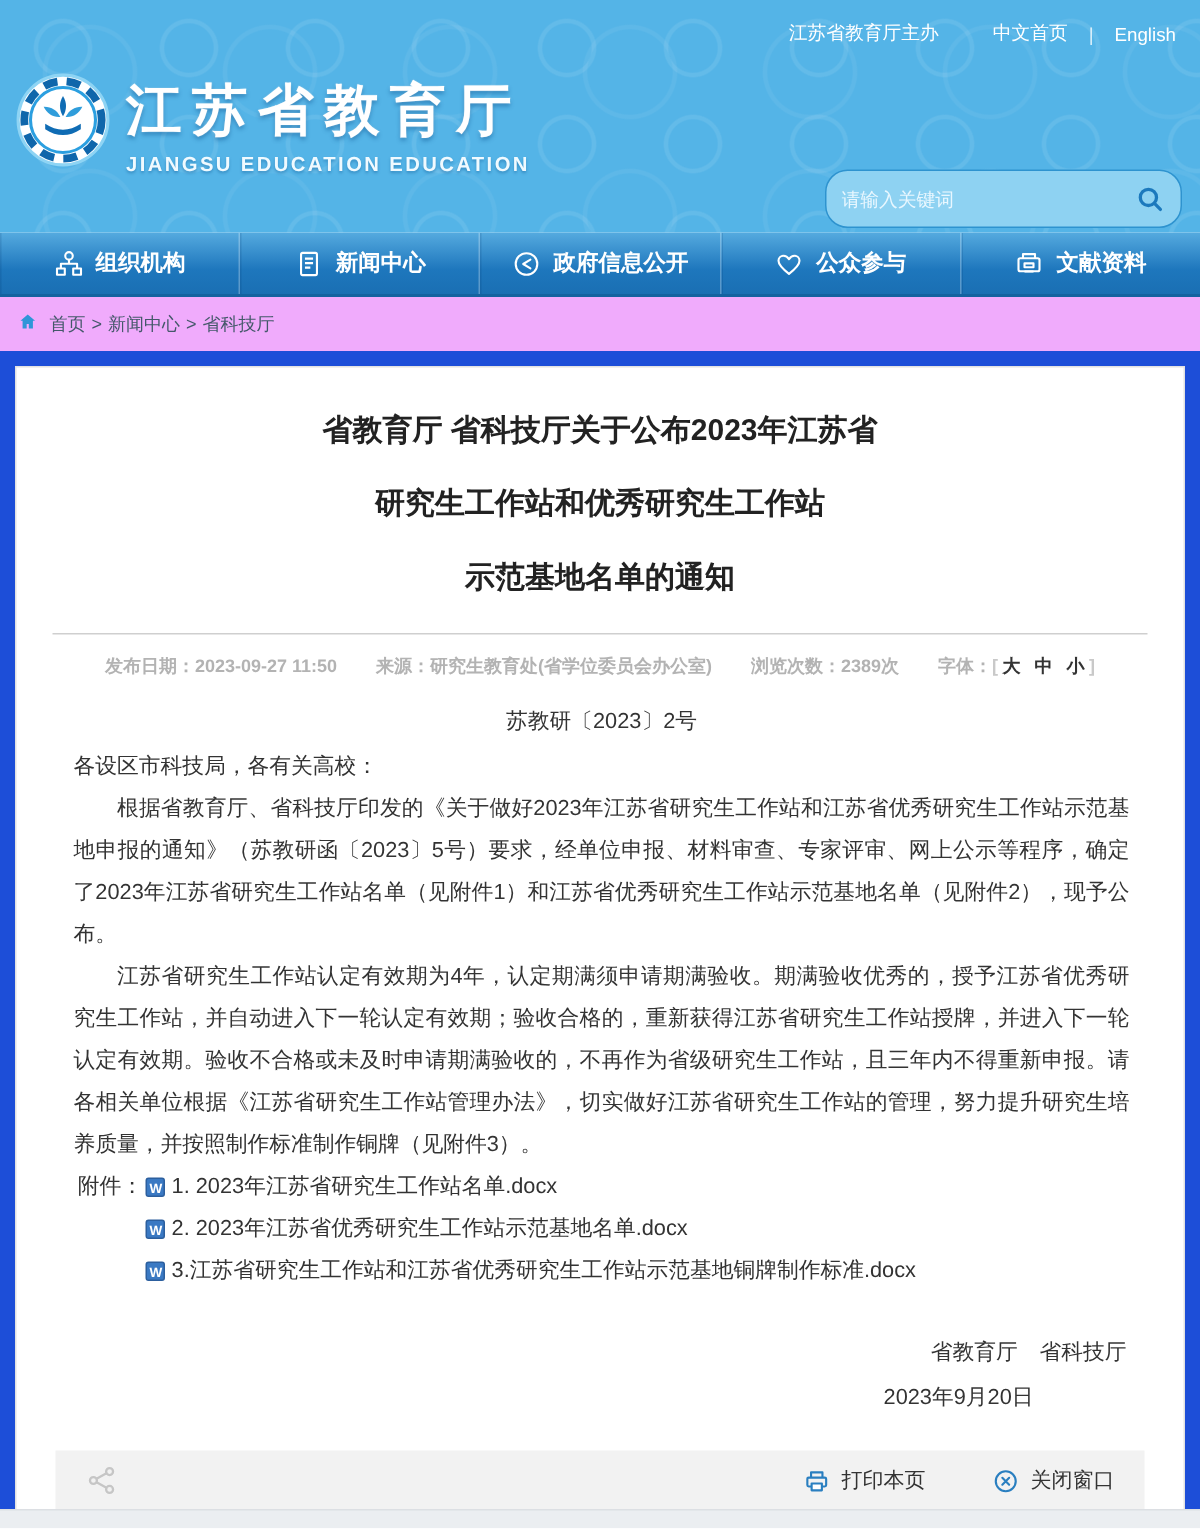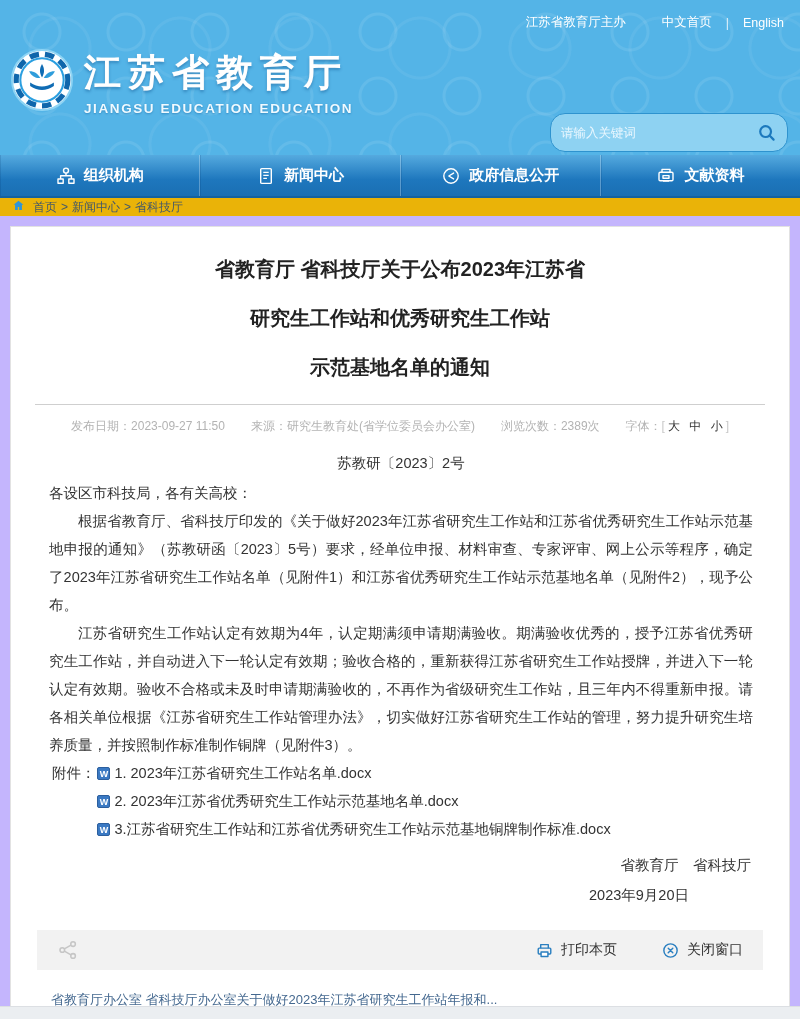--- a/index.html
+++ b/index.html
@@ -39,55 +39,55 @@
   .main-nav { height:43px; flex:0 0 auto; display:flex;
     background:linear-gradient(#55aadf, #1e77bd 60%, #1a6fb3);
     border-bottom:2px solid #1462a0; }
   .nav-item { flex:1; display:flex; align-items:center; justify-content:center; gap:8px;
     color:#fff; font-size:15px; font-weight:bold; cursor:pointer;
     border-right:1px solid rgba(255,255,255,.28); box-shadow:inset 1px 0 0 rgba(0,50,100,.15);text-align:center; }
   .nav-item:last-child { border-right:none; }
   .nav-item svg { display:block; }
 
   
-  .breadcrumb { height:18px; flex:0 0 auto; background:#eab308; display:flex; align-items:center;
+  .breadcrumb { height:36px; flex:0 0 auto; background:#f0abfc; display:flex; align-items:center;
     padding:0 12px; font-size:12px; color:#44586a; gap:4px; }
   .breadcrumb .crumb { cursor:pointer; }
   .breadcrumb svg { margin-right:4px; }
 
   
-  .main-area { flex:1 1 auto; background:#c4b5fd; padding:10px 10px 0; overflow:hidden; }
+  .main-area { flex:1 1 auto; background:#1d4ed8; padding:10px 10px 0; overflow:hidden; }
   .content-box { background:#fff; border:1px solid #e2e2e2; min-height:100%; padding:0 0 6px; }
 
   .doc-title { text-align:center; padding-top:18px; font-size:20px; font-weight:bold; color:#222;
     line-height:49px; }
   .title-divider { border:none; border-top:1px solid #cfcfcf; margin:12px 24px 0; }
 
   .meta { text-align:center; margin:10px auto 0; max-width:715px; font-size:12px; color:#b3b3b3;
     line-height:22px; }
-  .meta .seg { margin:0 13px; white-space:nowrap; }
+  .meta .seg { margin:0 13px; white-space:nowrap;font-weight:bold; }
   .meta .seg.font-seg { white-space:normal; }
   .meta .fsz { color:#333; margin:0 3px; cursor:pointer; }
   .meta .brk { color:#c9c9c9; }
 
   .doc-body { margin-top:12px; padding:0 36px 0 38px; font-size:14.5px; color:#333; line-height:28px; }
   .doc-number { text-align:center; }
   .salutation { margin-top:2px; }
   .para { text-indent:2em; text-align:justify; }
 
   .attachments { margin-top:0; }
   .att-row { display:flex; align-items:center; line-height:28px; }
   .att-label { width:3.2em; text-align:right; flex:0 0 auto; }
   .att-label.hidden-label { visibility:hidden; }
   .att-icon { width:13px; height:13px; background:#3a79c3; border:1px solid #2c5f9e; border-radius:2px;
     color:#fff; font-size:9px; font-weight:bold; line-height:12px; text-align:center; margin:0 4px 0 2px;
     flex:0 0 auto; }
   .att-name { cursor:pointer; }
 
-  .signature { text-align:right; padding-right:38px; margin-top:7px; font-size:14.5px; color:#333;
+  .signature { text-align:right; padding-right:38px; margin-top:26px; font-size:14.5px; color:#333;
     line-height:30px; }
   .sign-date { padding-right:62px; }
 
   
   .toolbar { margin:20px 26px 0; height:40px; background:#f2f2f2; display:flex; align-items:center;
     justify-content:space-between; padding:0 20px; }
   .share-icon { cursor:pointer; display:flex; }
   .tool-actions { display:flex; align-items:center; gap:44px; }
   .tool-btn { display:flex; align-items:center; gap:7px; font-size:14px; color:#333; cursor:pointer; }
 
@@ -162,20 +162,28 @@
       <span>新闻中心</span>
     </div>
     <div class="nav-item">
       <span>
         <svg width="20" height="20" viewBox="0 0 20 20" fill="none" stroke="#fff" stroke-width="1.4" stroke-linejoin="round" stroke-linecap="round">
           <circle cx="10" cy="10" r="7.2"></circle>
           <path d="M12.6 7.1 7.8 10l4.8 2.9"></path>
         </svg>
       </span>
       <span>政府信息公开</span>
+    </div>
+    <div class="nav-item">
+      <span>
+        <svg width="20" height="20" viewBox="0 0 20 20" fill="none" stroke="#fff" stroke-width="1.4" stroke-linejoin="round">
+          <path d="M10 16.6C5.6 13.2 3 10.6 3 7.9c0-1.9 1.5-3.4 3.3-3.4 1.5 0 2.8.8 3.7 2.3.9-1.5 2.2-2.3 3.7-2.3 1.8 0 3.3 1.5 3.3 3.4 0 2.7-2.6 5.3-7 8.7z"></path>
+        </svg>
+      </span>
+      <span>公众参与</span>
     </div>
     <div class="nav-item">
       <span>
         <svg width="20" height="20" viewBox="0 0 20 20" fill="none" stroke="#fff" stroke-width="1.4" stroke-linejoin="round">
           <path d="M6 6.2V3.4h8v2.8"></path>
           <rect x="3" y="6.2" width="14" height="8.6" rx="1.2"></rect>
           <rect x="7" y="9.6" width="6" height="2.6"></rect>
           <path d="M7 15h6"></path>
         </svg>
       </span>

